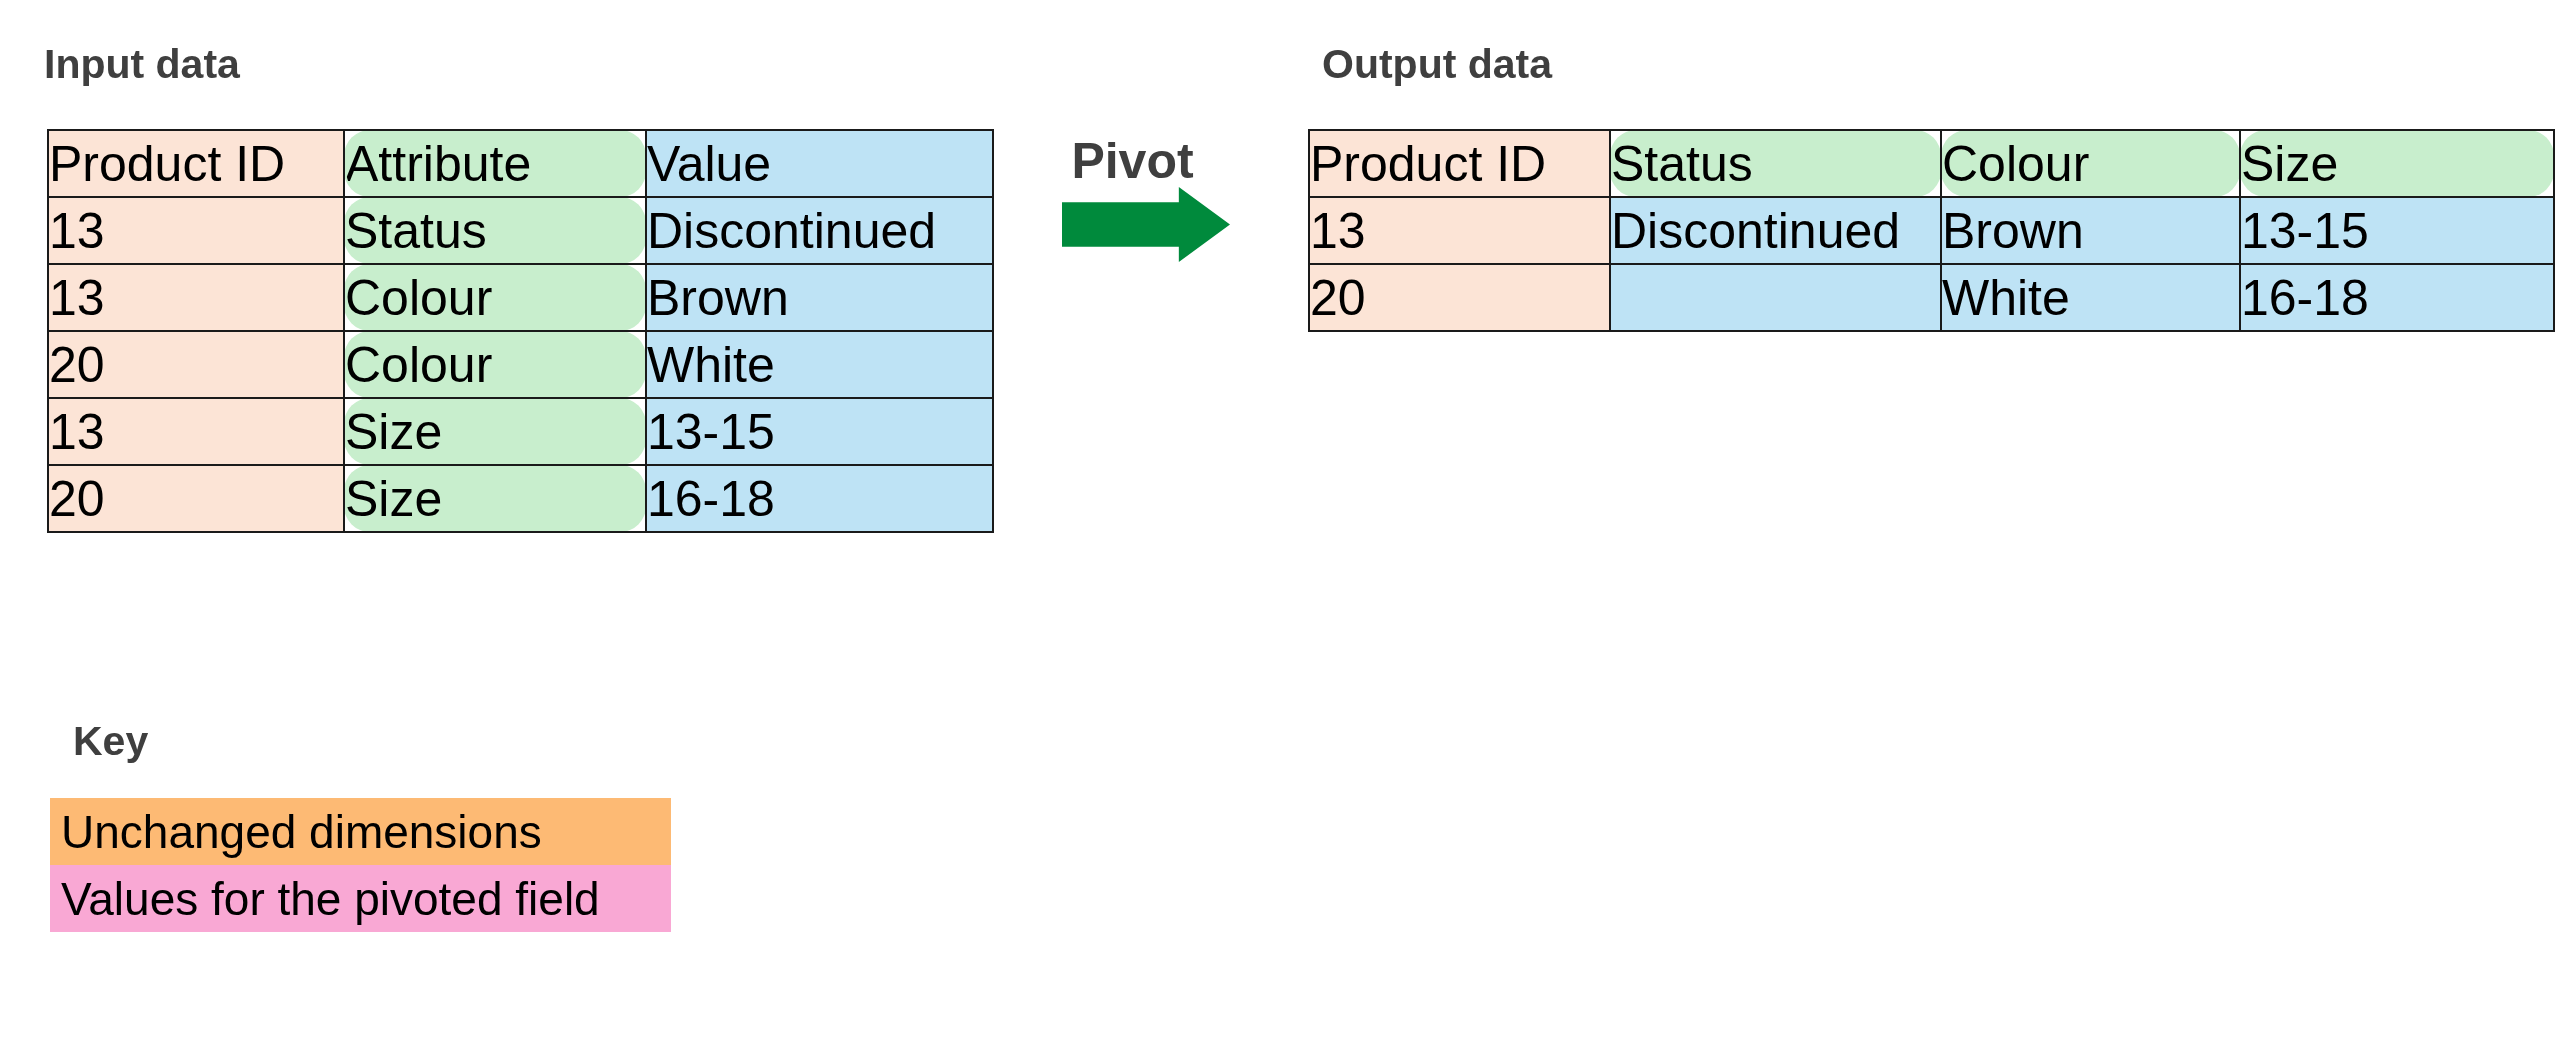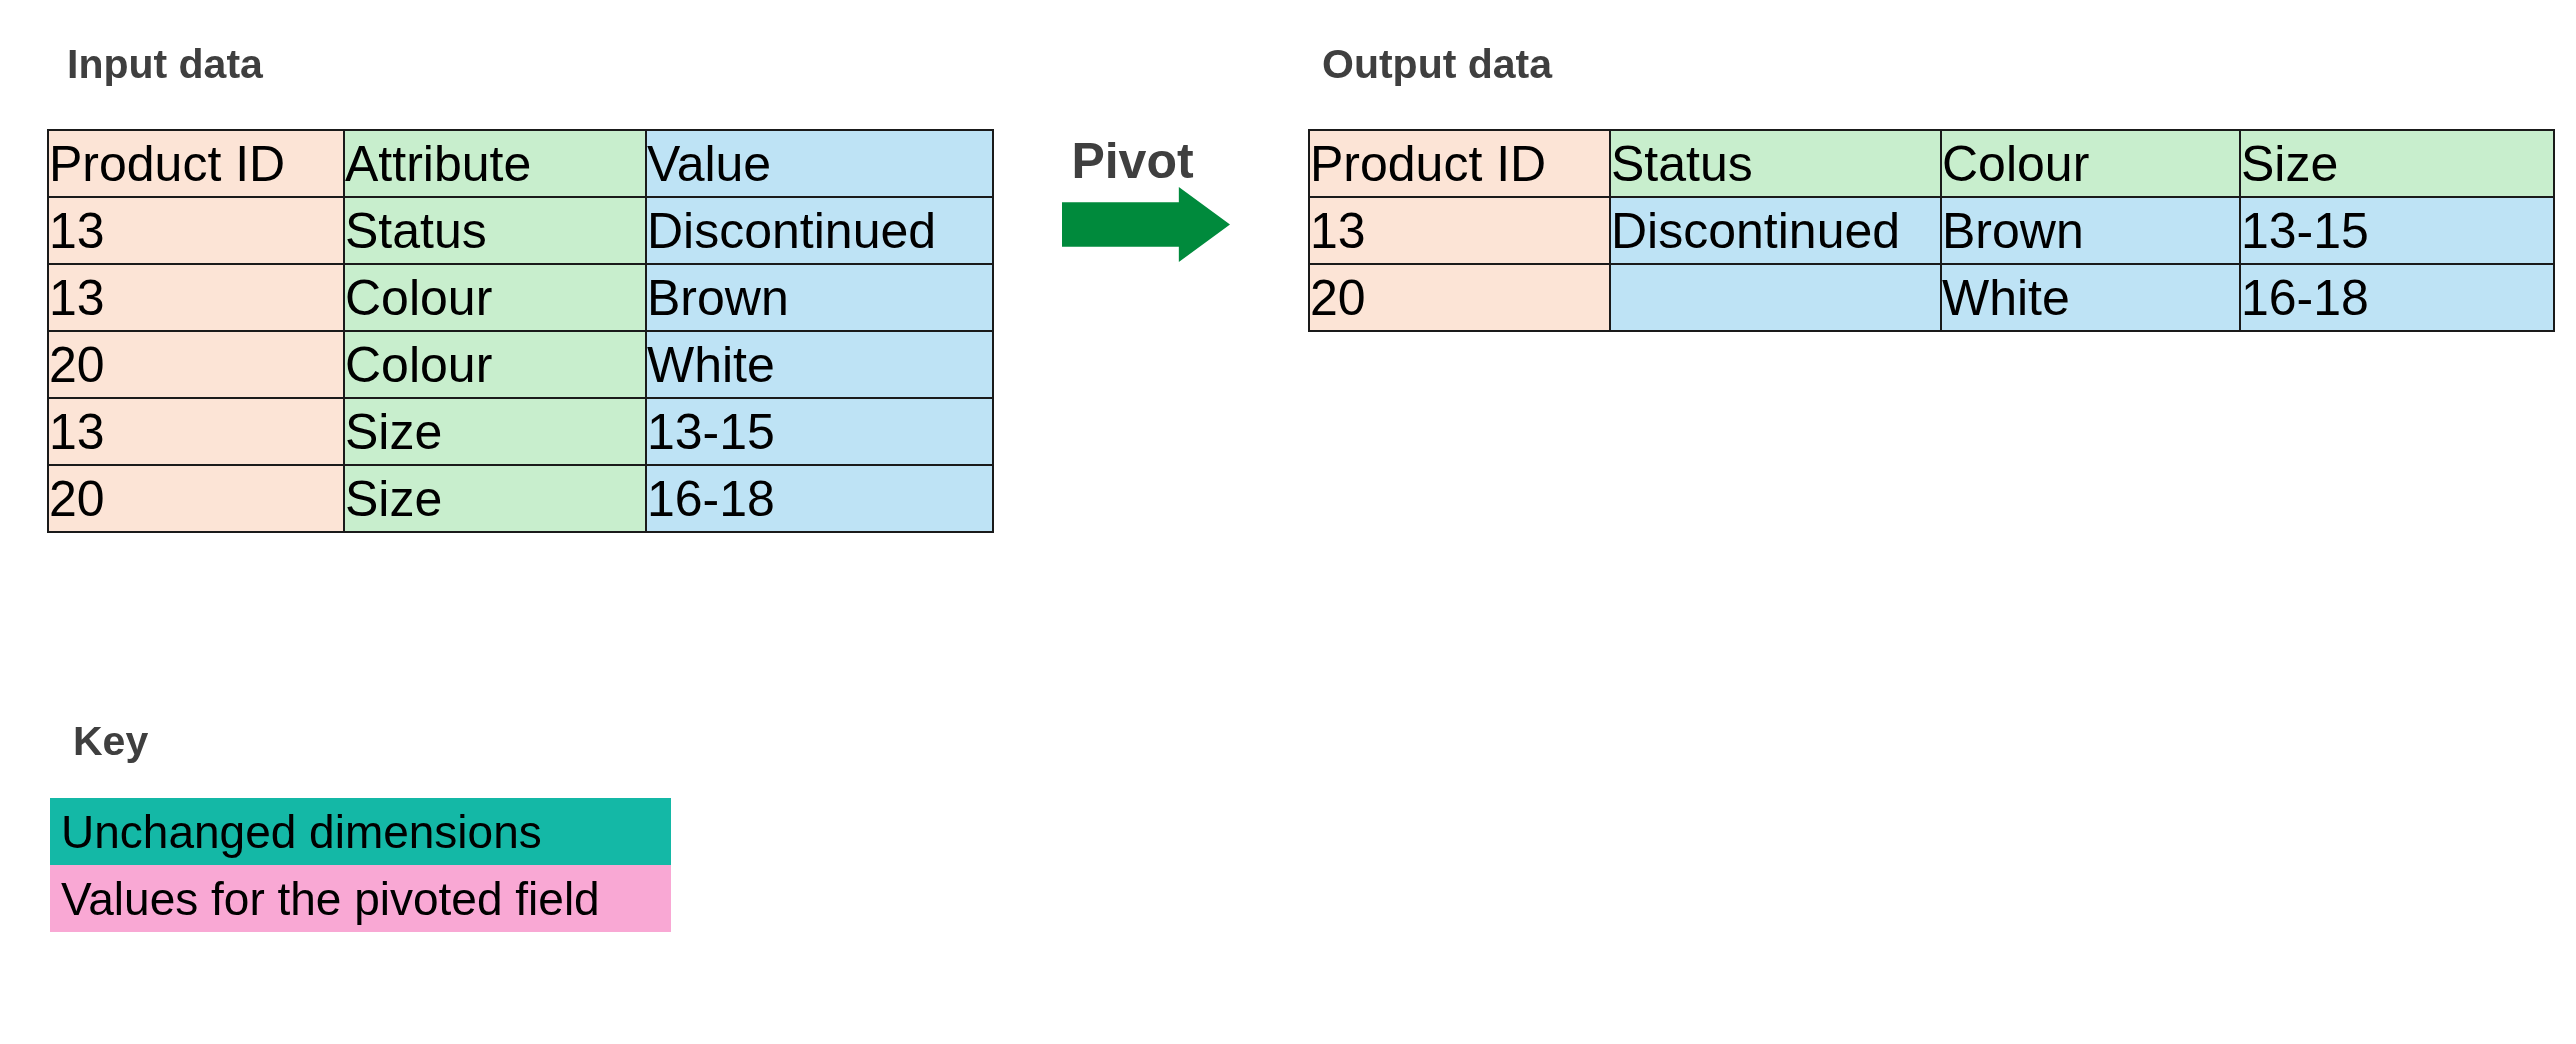--- a/index.html
+++ b/index.html
@@ -16,21 +16,21 @@
     overflow: hidden;
   }
   .section-title {
     position: absolute;
     font-size: 41px;
     font-weight: bold;
     color: var(--title-text, #3f3f3f);
     white-space: nowrap;
     line-height: 1.05;
   }
-  #input-title  { left: 67px;   top: 43px; }
+  #input-title  { left: 44px;   top: 43px; }
   #output-title { left: 1322px; top: 43px; }
   #key-title    { left: 73px;   top: 720px; }
   #pivot-label  {
     position: absolute;
     left: 1047px; top: 132px; width: 171px;
     text-align: center;
     font-size: 50px; font-weight: bold;
     color: var(--title-text, #3f3f3f);
   }
   #pivot-arrow {
@@ -54,21 +54,21 @@
     font-weight: normal;
     color: #000000;
     text-align: left;
     vertical-align: middle;
     white-space: nowrap;
     overflow: hidden;
   }
   .data-table td.num { padding-right: 6.8px; }
 
   .bg-peach { background: var(--unchanged-dimensions, #fce4d6); }
-  .bg-green { background: var(--field-to-pivot, #c8eecd); }
+  .bg-green { background: var(--field-to-pivot, #c8eecd); border-radius: 26px; }
   .bg-blue  { background: var(--pivoted-values, #bee3f5); }
 
   
   #input-table col:nth-child(1) { width: 296px; }
   #input-table col:nth-child(2) { width: 302px; }
   #input-table col:nth-child(3) { width: 347px; }
   
   #output-table col:nth-child(1) { width: 301px; }
   #output-table col:nth-child(2) { width: 331px; }
   #output-table col:nth-child(3) { width: 299px; }
@@ -168,18 +168,18 @@
       <td class="bg-blue"></td>
       <td class="bg-blue">White</td>
       <td class="bg-blue">16-18</td>
     </tr>
   </tbody>
     </table>
 
   <div class="section-title" id="key-title">Key</div>
 
   <div class="key-list">
-    <div class="key-item" style="background: #14b8a6;">Unchanged dimensions</div>
+    <div class="key-item" style="background: #fdba74;">Unchanged dimensions</div>
     <div class="key-item" style="background: #f9a8d4;">Values for the pivoted field</div>
   </div>
 
 </div>
 
 
 </body></html>

